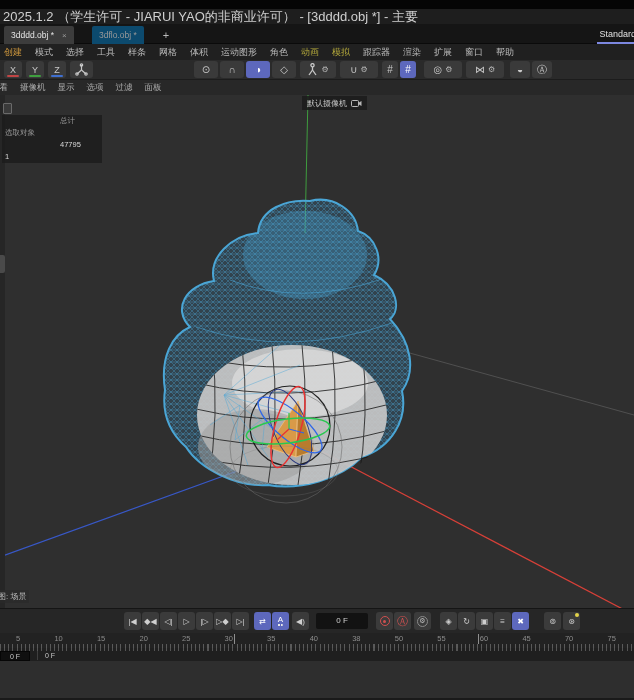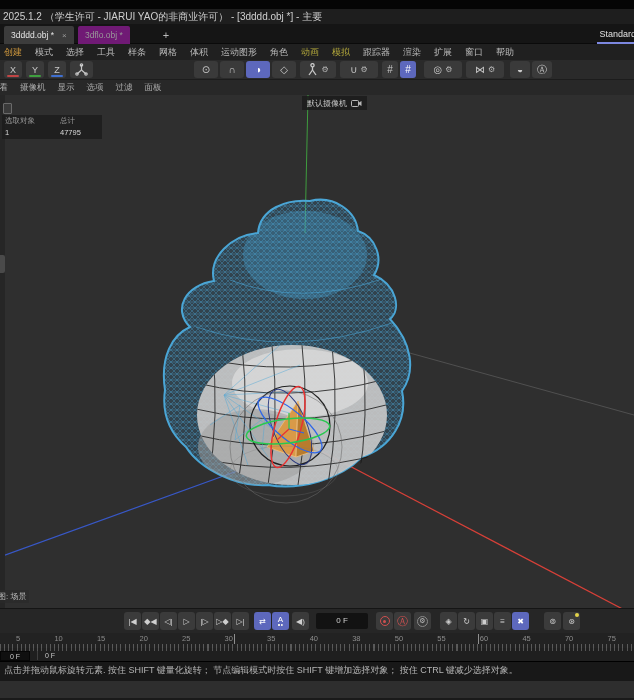--- a/index.html
+++ b/index.html
@@ -1,27 +1,27 @@
 <!DOCTYPE html>
 <html><head>
 <meta charset="utf-8">
 <style>
   html,body{margin:0;padding:0;background:#111;}
   *{box-sizing:border-box;font-family:"Liberation Sans","DejaVu Sans",sans-serif;}
   .screen{position:relative;width:634px;height:700px;overflow:hidden;background:#2e2e2e;color:#ccc;}
 
   
   .topstrip{position:absolute;left:0;top:0;width:634px;height:9px;background:#050505;}
-  .titlebar{position:absolute;left:0;top:9px;width:634px;height:15px;background:#1e1e1e;font-size:10px;color:#cfcfcf;line-height:15px;padding-left:3px;white-space:nowrap;}
+  .titlebar{position:absolute;left:0;top:9px;width:634px;height:15px;background:#1e1e1e;font-size:13px;color:#cfcfcf;line-height:15px;padding-left:3px;white-space:nowrap;}
 
   
   .tabbar{position:absolute;left:0;top:24px;width:634px;height:20px;background:#151515;border-bottom:1px solid #0a0a0a;}
   .tab{position:absolute;top:2px;height:18px;padding:0 7px;font-size:8.5px;line-height:18px;color:#989898;background:#232323;border-radius:2px 2px 0 0;white-space:nowrap;}
   .tab.active{background:#3c3c3c;color:#e6e6e6;left:4px;text-align:center;}
-  .tab.inactive{left:78px;background:#701a75;}
+  .tab.inactive{left:92px;background:#0c4a6e;}
   .tabclose{margin-left:8px;color:#9a9a9a;font-size:8px;}
   .tabadd{position:absolute;left:158px;top:2px;width:16px;height:18px;text-align:center;line-height:18px;color:#bbb;font-size:11px;}
   .layoutsel{position:absolute;right:-4px;top:2px;height:18px;font-size:9px;line-height:16px;color:#e0e0e0;padding:0 2px;border-bottom:2px solid #7d88e0;}
 
   
   .menubar{position:absolute;left:0;top:44px;width:634px;height:16px;background:#202020;display:flex;align-items:center;gap:13px;padding-left:4px;font-size:9px;color:#bcbcbc;white-space:nowrap;}
   .menubar span{cursor:default;}
   .m-orange{color:#d29a3e;font-family:Liberation Serif, serif;}
   .m-yellow{color:#b3a83b;}
 
@@ -38,21 +38,21 @@
   .vpmenubar .first{margin-left:-9px;}
 
   
   .viewport{position:absolute;left:0;top:95px;width:634px;height:513px;background:#2f2f2f;overflow:hidden;}
   .scene{position:absolute;left:0;top:0;}
   .vpstrip{position:absolute;left:0;top:0;width:5px;height:513px;background:#262626;}
   .vphandle{position:absolute;left:0;top:160px;width:5px;height:18px;background:#4a4a4a;border-radius:0 2px 2px 0;}
   .hudicn{position:absolute;left:3px;top:8px;width:9px;height:11px;border:1px solid #6a6a6a;border-radius:1px;background:#3a3a3a;}
   .hudstats{position:absolute;left:2px;top:20px;width:100px;font-size:7.5px;line-height:12px;}
   .hudstats .row{display:flex;background:#1c1c1cd9;}
-  .hudstats .c1{width:58px;padding-left:3px;}
+  .hudstats .c1{width:58px;padding-left:3px;margin-top:12px;}
   .hudstats .c2{width:40px;}
   .hudstats .lab{color:#9a9a9a;}
   .hudstats .val{color:#d8d8d8;}
   .camlabel{position:absolute;left:302px;top:1px;height:14px;background:#1b1b1bd9;color:#c6c6c6;font-size:8px;display:flex;align-items:center;gap:4px;padding:0 5px;white-space:nowrap;}
   .scenelabel{position:absolute;left:-5px;bottom:5px;font-size:8px;color:#b8b8b8;background:#2a2a2ab0;padding:1px 3px;white-space:nowrap;}
 
   
   .transport{position:absolute;left:0;top:608px;width:634px;height:25px;background:#262626;border-top:1px solid #151515;}
   .abtn{position:absolute;top:3px;width:17px;height:18px;background:#3b3b3b;border-radius:3px;color:#cfcfcf;font-size:8px;display:flex;align-items:center;justify-content:center;}
   .abtn.hl{background:#5d68bd;color:#fff;}
@@ -414,19 +414,16 @@
     <div class="rticks"></div>
   </div>
 
   <div class="rangebar">
     <div class="rdots"></div>
     <div class="rbox">0 F</div>
     <div class="rdiv"></div>
     <div class="rtext">0 F</div>
   </div>
 
-  <div class="statusbar">
-    <span>点击并拖动鼠标旋转元素. 按住 SHIFT 键量化旋转； 节点编辑模式时按住 SHIFT 键增加选择对象； 按住 CTRL 键减少选择对象。</span>
-  </div>
 
 
   <div class="bottomstrip"></div>
 </div>
 
 </body></html>

